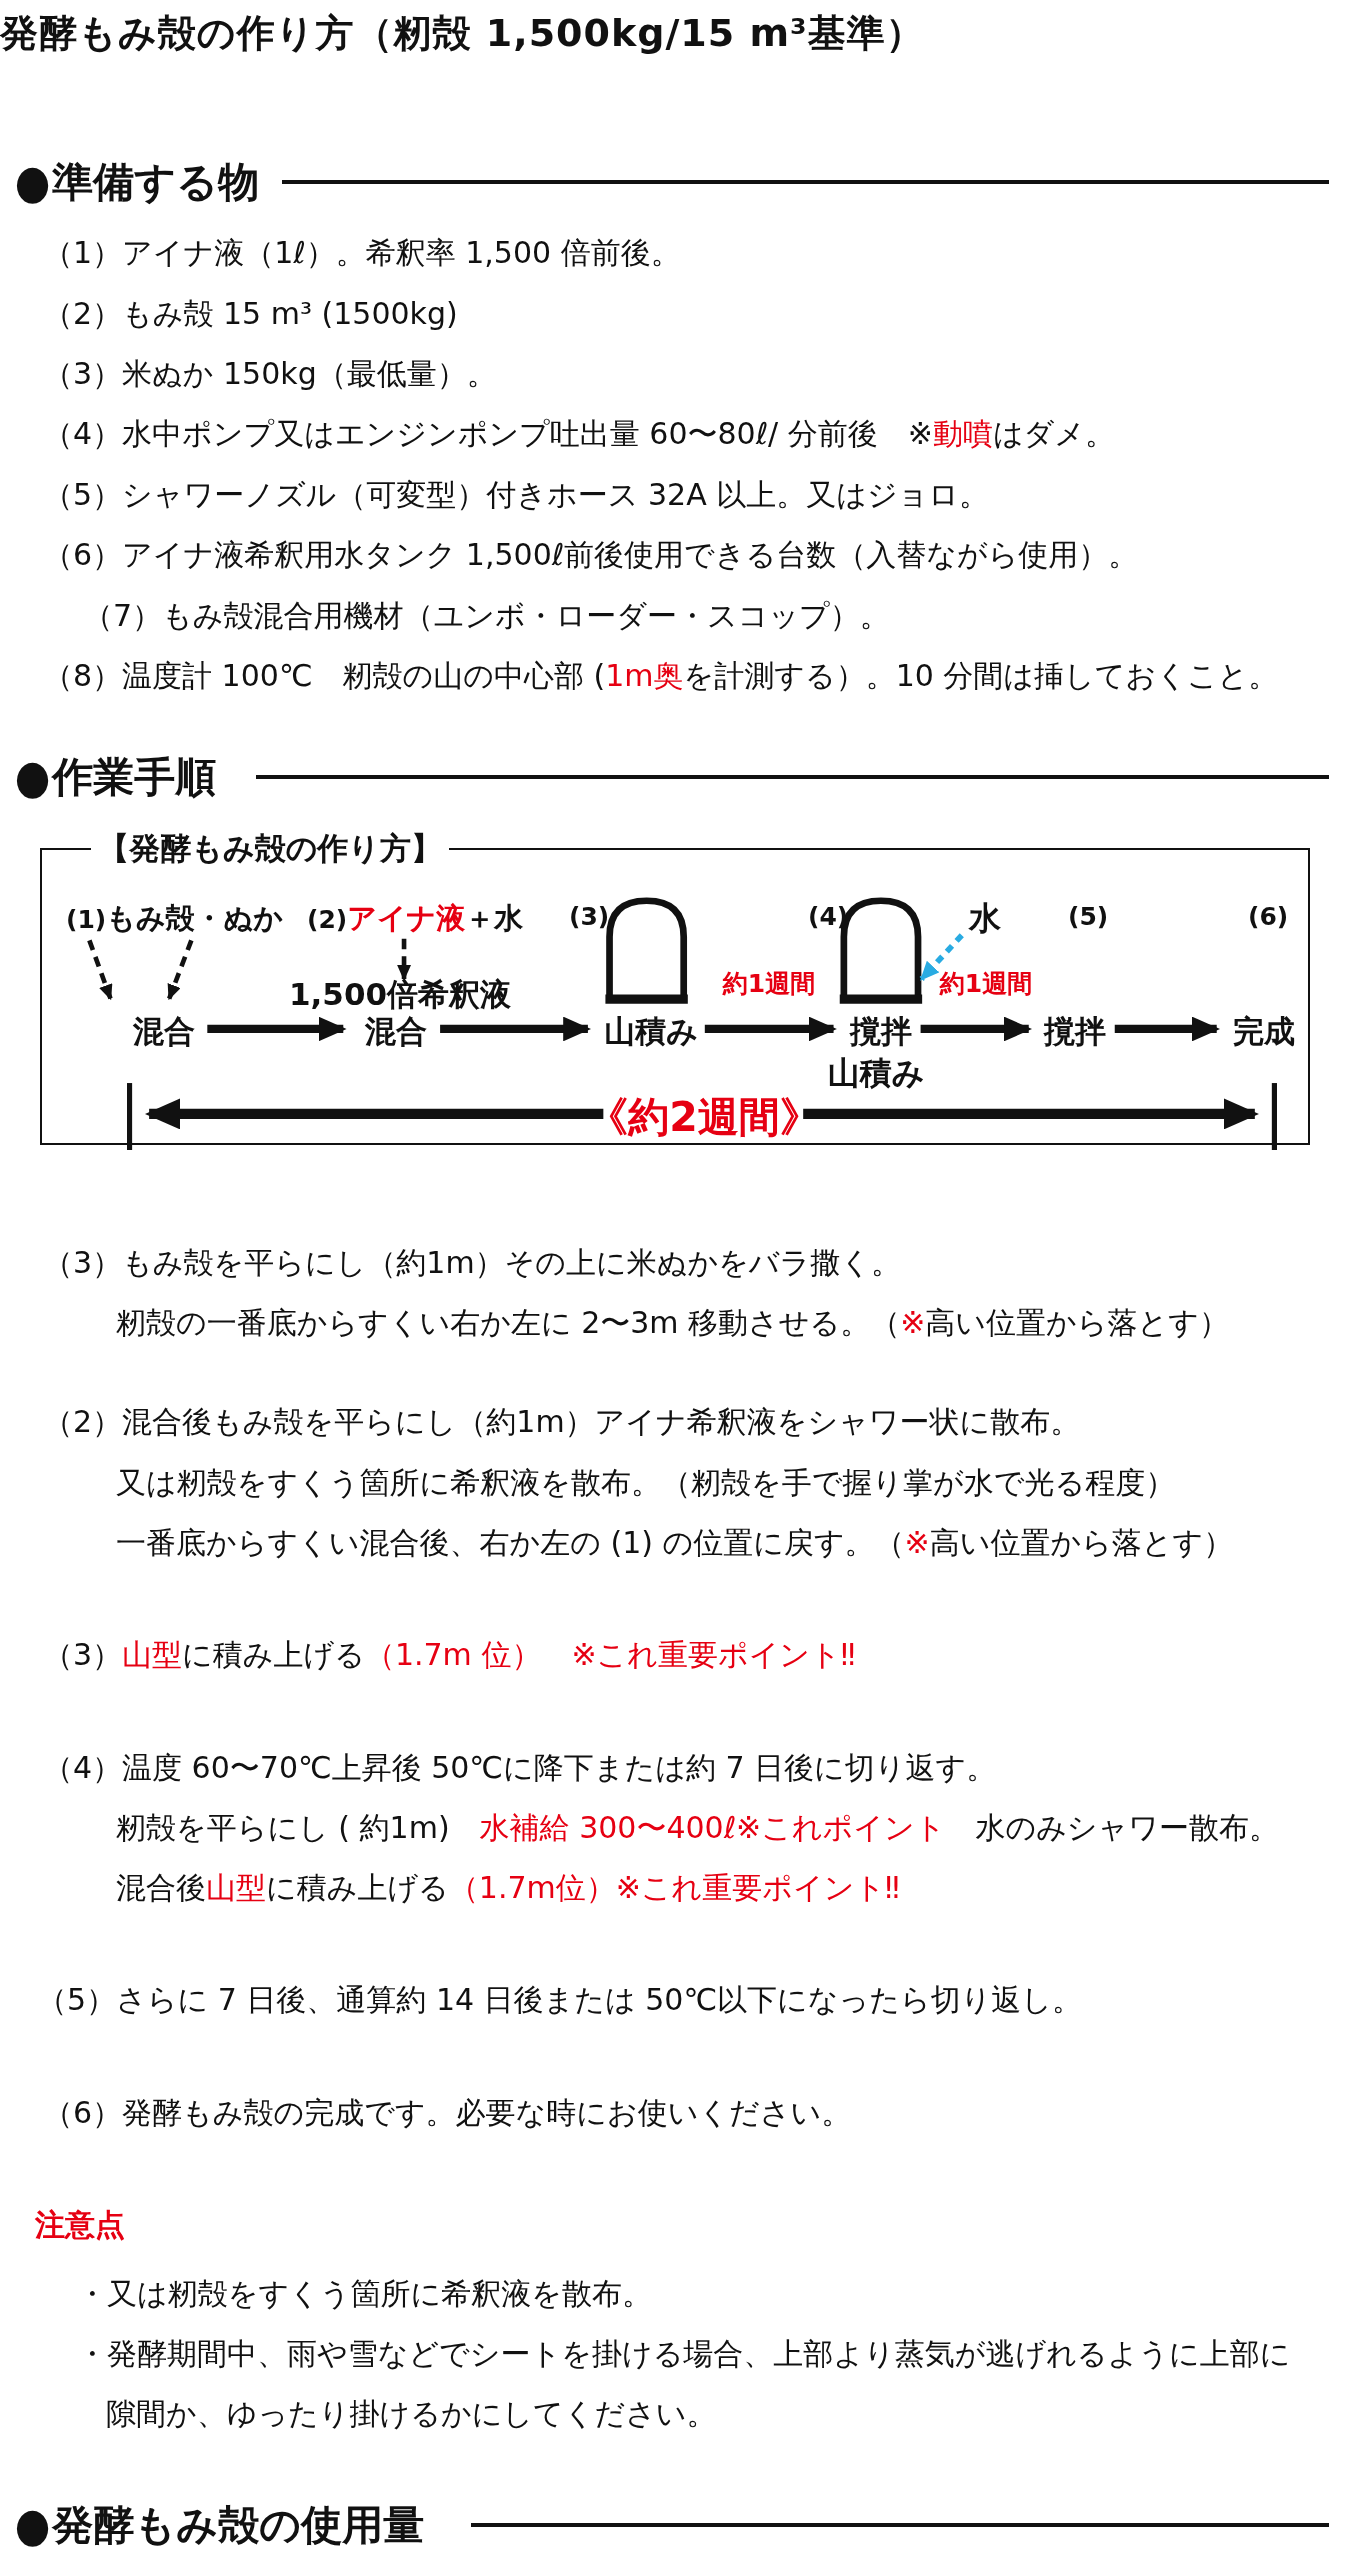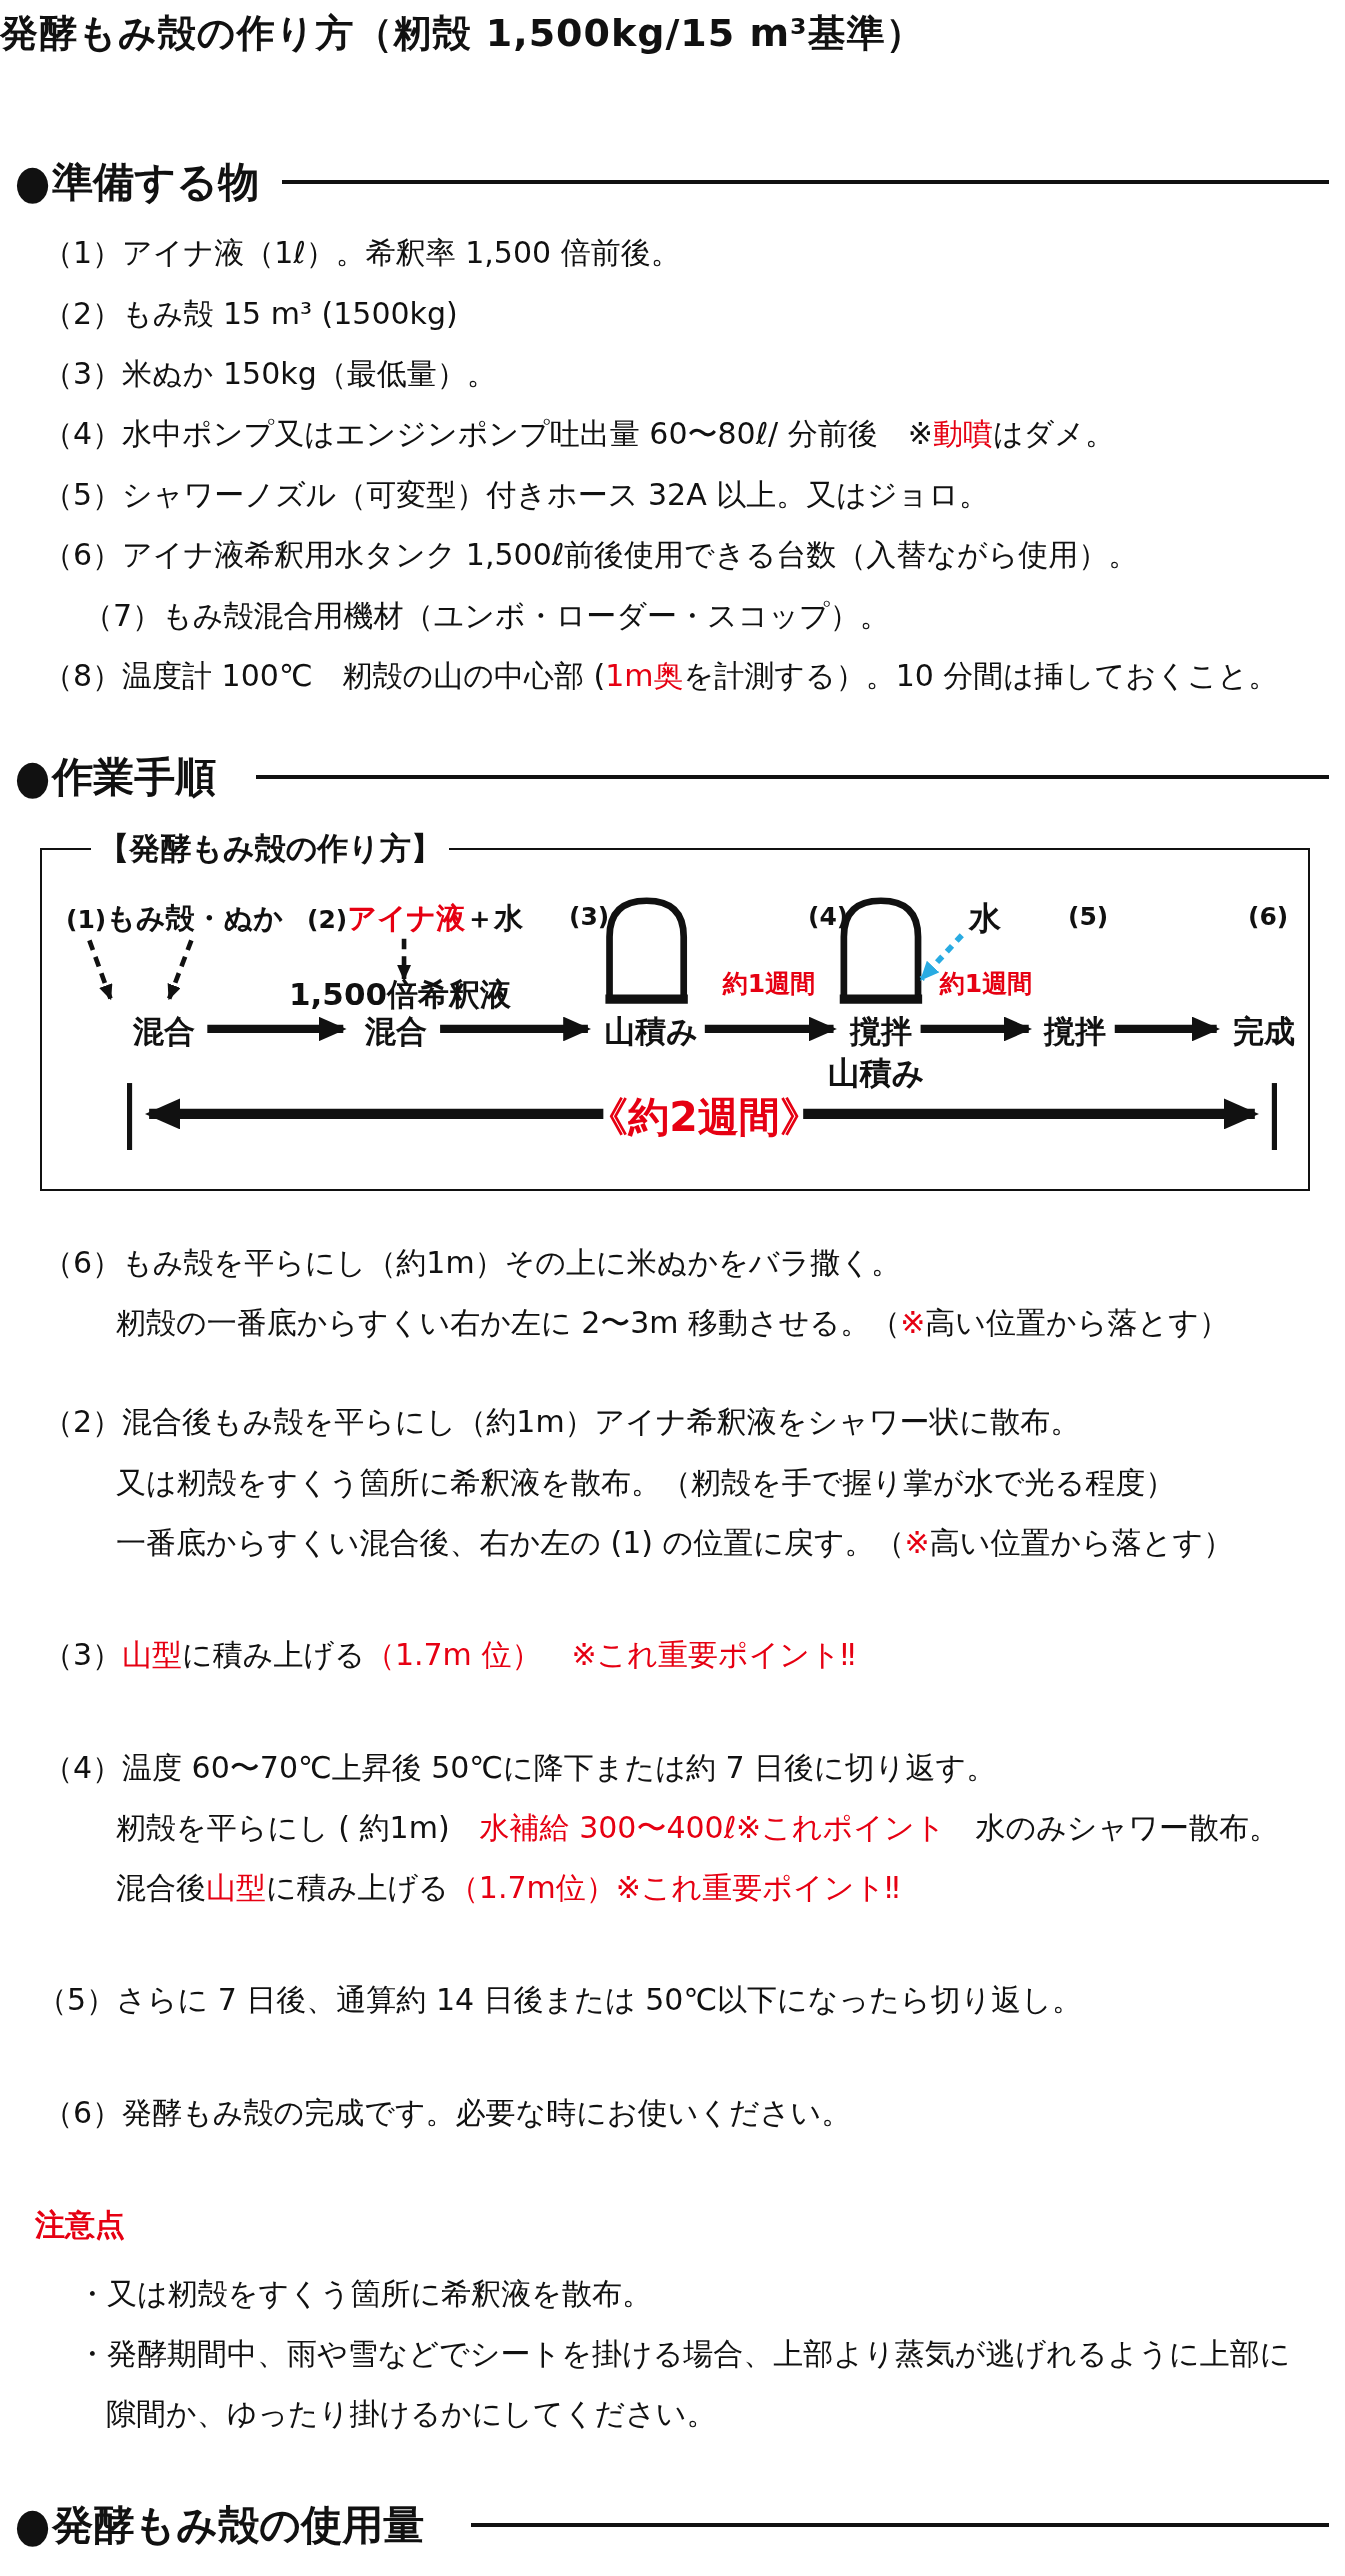--- a/index.html
+++ b/index.html
@@ -21,21 +21,21 @@
   
   .title{position:absolute;top:8px;left:0;width:100%;text-align:left;
          font-size:38px;font-weight:800;letter-spacing:1px;}
 
   
   .sec-head{position:absolute;left:14.4px;font-size:41px;font-weight:800;white-space:nowrap;}
   .sec-head .bullet{display:inline-block;transform:scaleY(1.15);margin-right:2.1px;}
   .rule{position:absolute;height:3.6px;background:var(--ink);}
 
   
-  .diagram-box{position:absolute;left:40px;top:848px;width:1270px;height:343px;
+  .diagram-box{position:absolute;left:40px;top:848px;width:1270px;height:297px;
                border:2.6px solid var(--ink);}
   .box-label{position:absolute;left:49px;top:-24px;background:#fff;padding:0 7.2px;
              font-size:31px;font-weight:800;line-height:45px;white-space:nowrap;}
   .dg{position:absolute;white-space:nowrap;font-weight:600;}
   .dg-num{font-size:25px;font-weight:600;}
   .dg-label{font-size:29px;}
   .dg-sub{font-size:31px;transform:translateX(-50%);}
   .dg-node{font-size:31px;transform:translateX(-50%);}
   .dg-note{font-size:25px;font-weight:700;color:var(--red);transform:translateX(-50%);}
   .dg-water{font-size:32px;}
@@ -134,21 +134,21 @@
     <div class="dg dg-node" style="left:354px;top:161px;">混合</div>
     <div class="dg dg-node" style="left:609px;top:161px;">山積み</div>
     <div class="dg dg-node" style="left:839px;top:161px;">撹拌</div>
     <div class="dg dg-node" style="left:834px;top:202px;font-size:32px;">山積み</div>
     <div class="dg dg-node" style="left:1033px;top:161px;">撹拌</div>
     <div class="dg dg-node" style="left:1222px;top:161px;">完成</div>
 
     <div class="dg dg-duration" style="left:662px;top:240px;">《約2週間》</div>
   </div>
 
-  <div class="t" style="left:43px;top:1244px;"><span class="seg-k">（6）もみ殻を平らにし（約1m）その上に米ぬかをバラ撒く。</span></div>
+  <div class="t" style="left:43px;top:1244px;"><span class="seg-k">（3）もみ殻を平らにし（約1m）その上に米ぬかをバラ撒く。</span></div>
   <div class="t" style="left:116px;top:1304px;"><span class="seg-k">籾殻の一番底からすくい右か左に 2〜3m 移動させる。（</span><span class="seg-r">※</span><span class="seg-k">高い位置から落とす）</span></div>
 
   <div class="t" style="left:43px;top:1403px;"><span class="seg-k">（2）混合後もみ殻を平らにし（約1m）アイナ希釈液をシャワー状に散布。</span></div>
   <div class="t" style="left:116px;top:1464px;"><span class="seg-k">又は籾殻をすくう箇所に希釈液を散布。（籾殻を手で握り掌が水で光る程度）</span></div>
   <div class="t" style="left:116px;top:1524px;"><span class="seg-k">一番底からすくい混合後、右か左の (1) の位置に戻す。（</span><span class="seg-r">※</span><span class="seg-k">高い位置から落とす）</span></div>
 
   <div class="t" style="left:43px;top:1636px;"><span class="seg-k">（3）</span><span class="seg-r">山型</span><span class="seg-k">に積み上げる</span><span class="seg-r">（1.7m 位）</span><span class="seg-k">　</span><span class="seg-r">※これ重要ポイント‼</span></div>
 
   <div class="t" style="left:43px;top:1749px;"><span class="seg-k">（4）温度 60〜70℃上昇後 50℃に降下または約 7 日後に切り返す。</span></div>
   <div class="t" style="left:116px;top:1809px;"><span class="seg-k">籾殻を平らにし ( 約1m)　</span><span class="seg-r">水補給 300〜400ℓ※これポイント</span><span class="seg-k">　水のみシャワー散布。</span></div>

